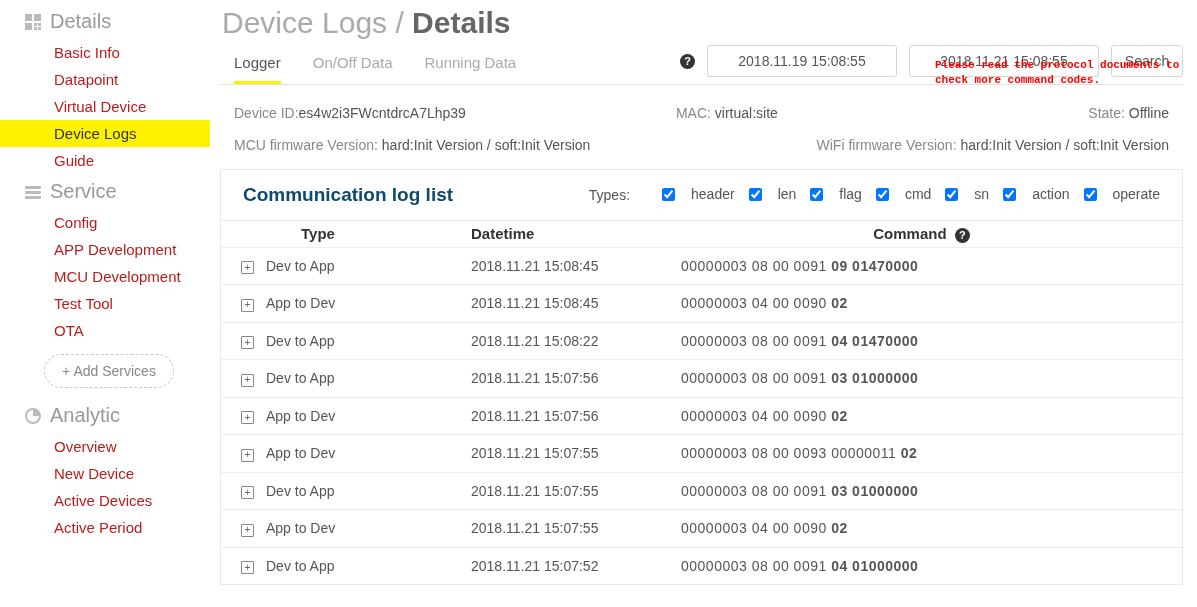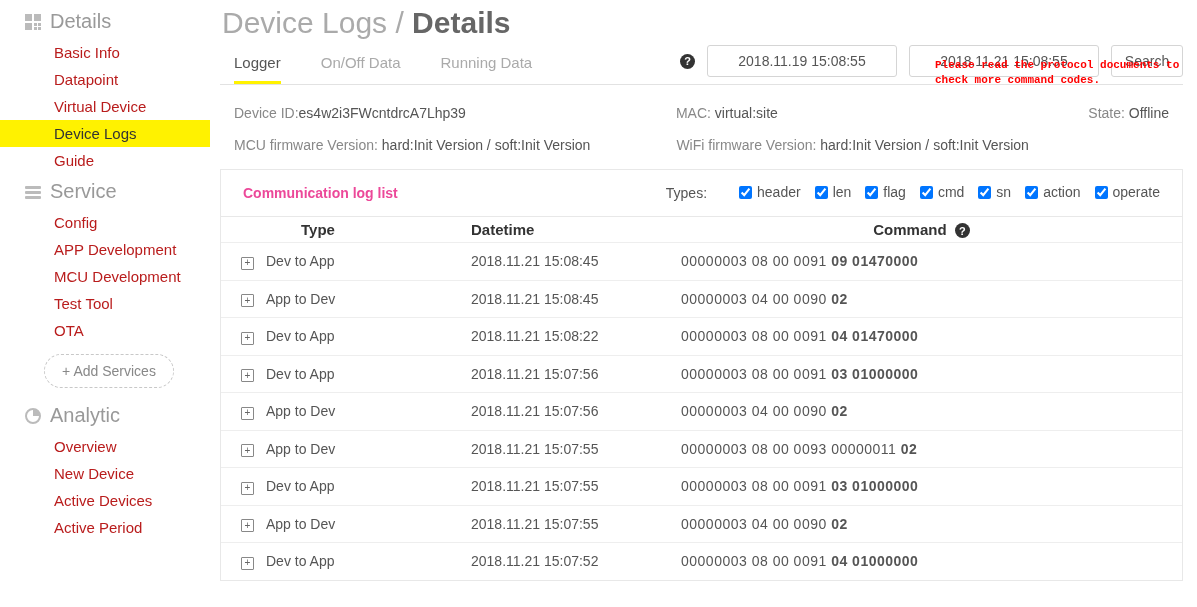--- a/index.html
+++ b/index.html
@@ -62,21 +62,21 @@
     padding: 0 0 4px 2px;
   }
   .breadcrumb .strong { color: #666; font-weight: 700; }
 
   .tabbar {
     display: flex;
     align-items: center;
     border-bottom: 1px solid #e2e2e2;
     margin-bottom: 18px;
   }
-  .tabs { display: flex; gap: 40px; padding-left: 14px; }
+  .tabs { display: flex; gap: 32px; padding-left: 14px; }
   .tab {
     padding: 10px 0;
     color: #aaa;
     font-size: 15px;
     cursor: pointer;
     border-bottom: 3px solid transparent;
   }
   .tab.active { color: #555; border-bottom-color: #fff200; }
 
   .tab-right { margin-left: auto; display: flex; align-items: center; gap: 12px; padding-bottom: 6px; }
@@ -85,41 +85,41 @@
     background: #333; color: #fff; font-size: 11px; font-weight: 700;
     display: inline-flex; align-items: center; justify-content: center;
   }
   .dateinput, .search-btn {
     height: 32px; border: 1px solid #d5d5d5; border-radius: 3px;
     background: #fff; color: #555; font-size: 14px;
   }
   .dateinput { width: 190px; padding: 0 20px; text-align: center; }
   .search-btn { width: 72px; cursor: pointer; }
 
-  .inforow { display: flex; gap: 60px; padding: 2px 14px 16px 14px; font-size: 14px; color: #777; }
+  .inforow { display: flex; gap: 60px; padding: 2px 14px 16px 14px; font-size: 14px; color: #777; justify-content: space-between; }
   .inforow .label { color: #888; }
   .inforow .val { color: #555; }
   .inforow .right { margin-left: auto; }
 
   
   .card {
     border: 1px solid #e8e8e8;
     margin: 0 0 0 0;
   }
   .card-header {
     display: flex; align-items: center;
     padding: 14px 22px;
     border-bottom: 1px solid #e8e8e8;
   }
-  .card-header .title { font-weight: 700; color: #ec4899; font-size: 14px; }
+  .card-header .title { font-weight: 700; color: #0c4a6e; font-size: 19px; }
   .card-header .types {
     margin-left: auto; display: flex; align-items: center; gap: 18px;
     color: #555; font-size: 14px;
   }
-  .card-header .types label { display: inline-flex; align-items: center; gap: 5px; }
+  .card-header .types label { display: inline-flex; align-items: center; gap: 16px; }
   .card-header .types input[type=checkbox] { width: 13px; height: 13px; }
 
   table.logtable { width: 100%; border-collapse: collapse; position: relative; }
   table.logtable th {
     text-align: left; font-weight: 700; color: #333;
     padding: 4px 20px; font-size: 15px;
   }
   table.logtable th.type-col { padding-left: 80px; }
   table.logtable th.cmd-col { text-align: center; }
   table.logtable td {

